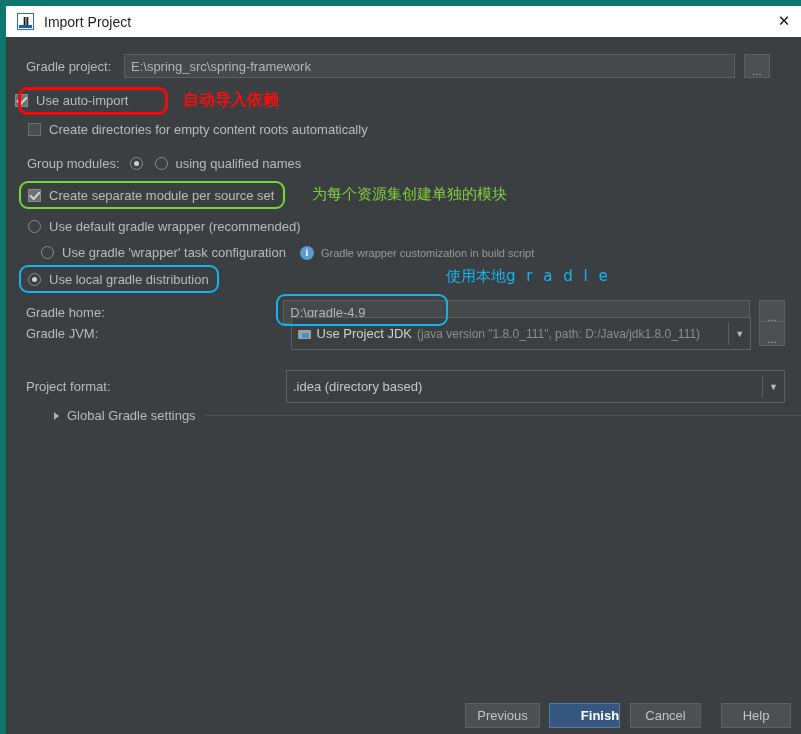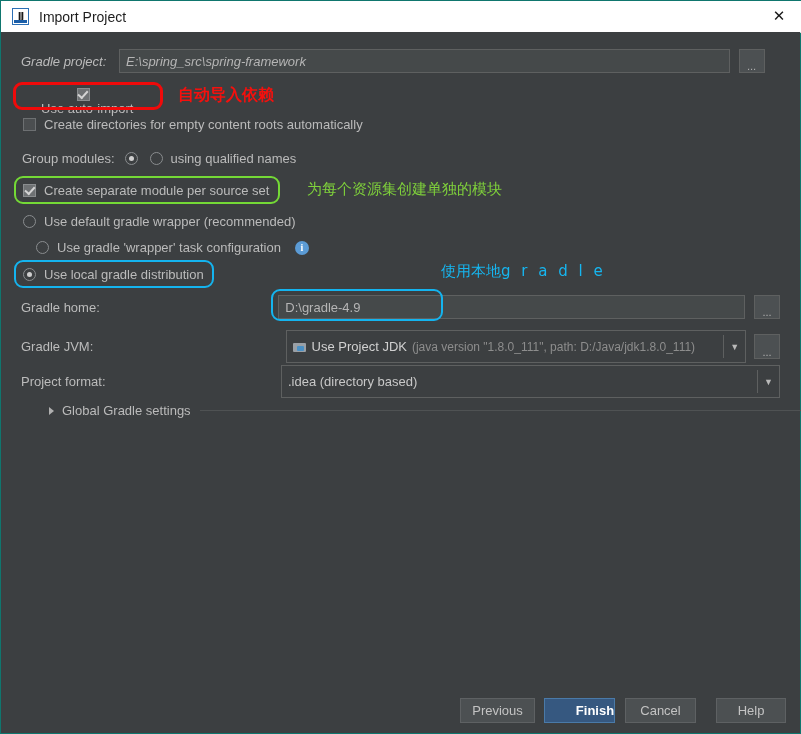--- a/index.html
+++ b/index.html
@@ -13,21 +13,21 @@
     font-family: "Liberation Sans", sans-serif;
     overflow: hidden;
   }
 
   #app {
     position: relative;
     width: 801px;
     height: 734px;
     background: #3c3f41;
     box-sizing: border-box;
-    border: 1px solid #0f766e;
+    border: 6px solid #0f766e;
   }
 
   
   .titlebar {
     position: absolute;
     left: 0; top: 0;
     width: 801px;
     height: 31px;
     background: #ffffff;
     border-bottom: 1px solid #d8d8d8;
@@ -326,27 +326,27 @@
     <div class="title-icon">
       <span class="ij-glyph">IJ</span>
       <span class="ij-bar"></span>
     </div>
     <div class="title-text">Import Project</div>
     <div class="titlebar-close">✕</div>
   </div>
 
   <div class="dialog-body">
 
-    <div class="row" style="left:20px; top:17px; width:759px;font-style:italic;">
+    <div class="row" style="left:20px; top:17px; width:759px;">
       <div class="lbl" style="width:98px;">Gradle project:</div>
       <div class="textfield" style="width:611px;">E:\spring_src\spring-framework</div>
       <div class="browse-btn" style="margin-left:9px;">...</div>
     </div>
 
-    <div class="row" style="left:32px; top:56px;flex-direction:column;">
+    <div class="row" style="left:9px; top:56px;">
       <span class="cb checked"></span>
       <span class="cb-label">Use auto-import</span>
     </div>
 
     <div class="row" style="left:22px; top:85px;">
       <span class="cb unchecked"></span>
       <span class="cb-label">Create directories for empty content roots automatically</span>
     </div>
 
     <div class="row" style="left:21px; top:119px;">
@@ -363,34 +363,35 @@
 
     <div class="row" style="left:22px; top:182px;">
       <span class="rb"></span>
       <span class="rb-label">Use default gradle wrapper (recommended)</span>
     </div>
 
     <div class="row" style="left:35px; top:208px;">
       <span class="rb"></span>
       <span class="rb-label">Use gradle 'wrapper' task configuration</span>
       <span class="info-icon" style="margin-left:14px;">i</span>
+      <span class="info-text">Gradle wrapper customization in build script</span>
     </div>
 
     <div class="row" style="left:22px; top:235px;">
       <span class="rb selected"></span>
       <span class="rb-label">Use local gradle distribution</span>
     </div>
 
     <div class="row" style="left:20px; top:263px; width:759px;">
       <div class="lbl" style="width:259px;">Gradle home:</div>
       <div class="textfield" style="width:470px;">D:\gradle-4.9</div>
       <div class="browse-btn" style="margin-left:9px;">...</div>
     </div>
 
-    <div class="row" style="left:20px; top:298px; width:759px;">
+    <div class="row" style="left:20px; top:280px; width:759px;">
       <div class="lbl" style="width:266px;">Gradle JVM:</div>
       <div class="combo" style="width:463px;">
         <span class="jdk-icon">
           <span class="body"></span>
             <span class="scr"></span>
         </span>
         <span style="color:#d0d0d0;">Use Project JDK</span>
         <span style="color:#8d8d8d; margin-left:5px; font-size:12px;">(java version "1.8.0_111", path: D:/Java/jdk1.8.0_111)</span>
         <span class="combo-arrow">▼</span>
       </div>

